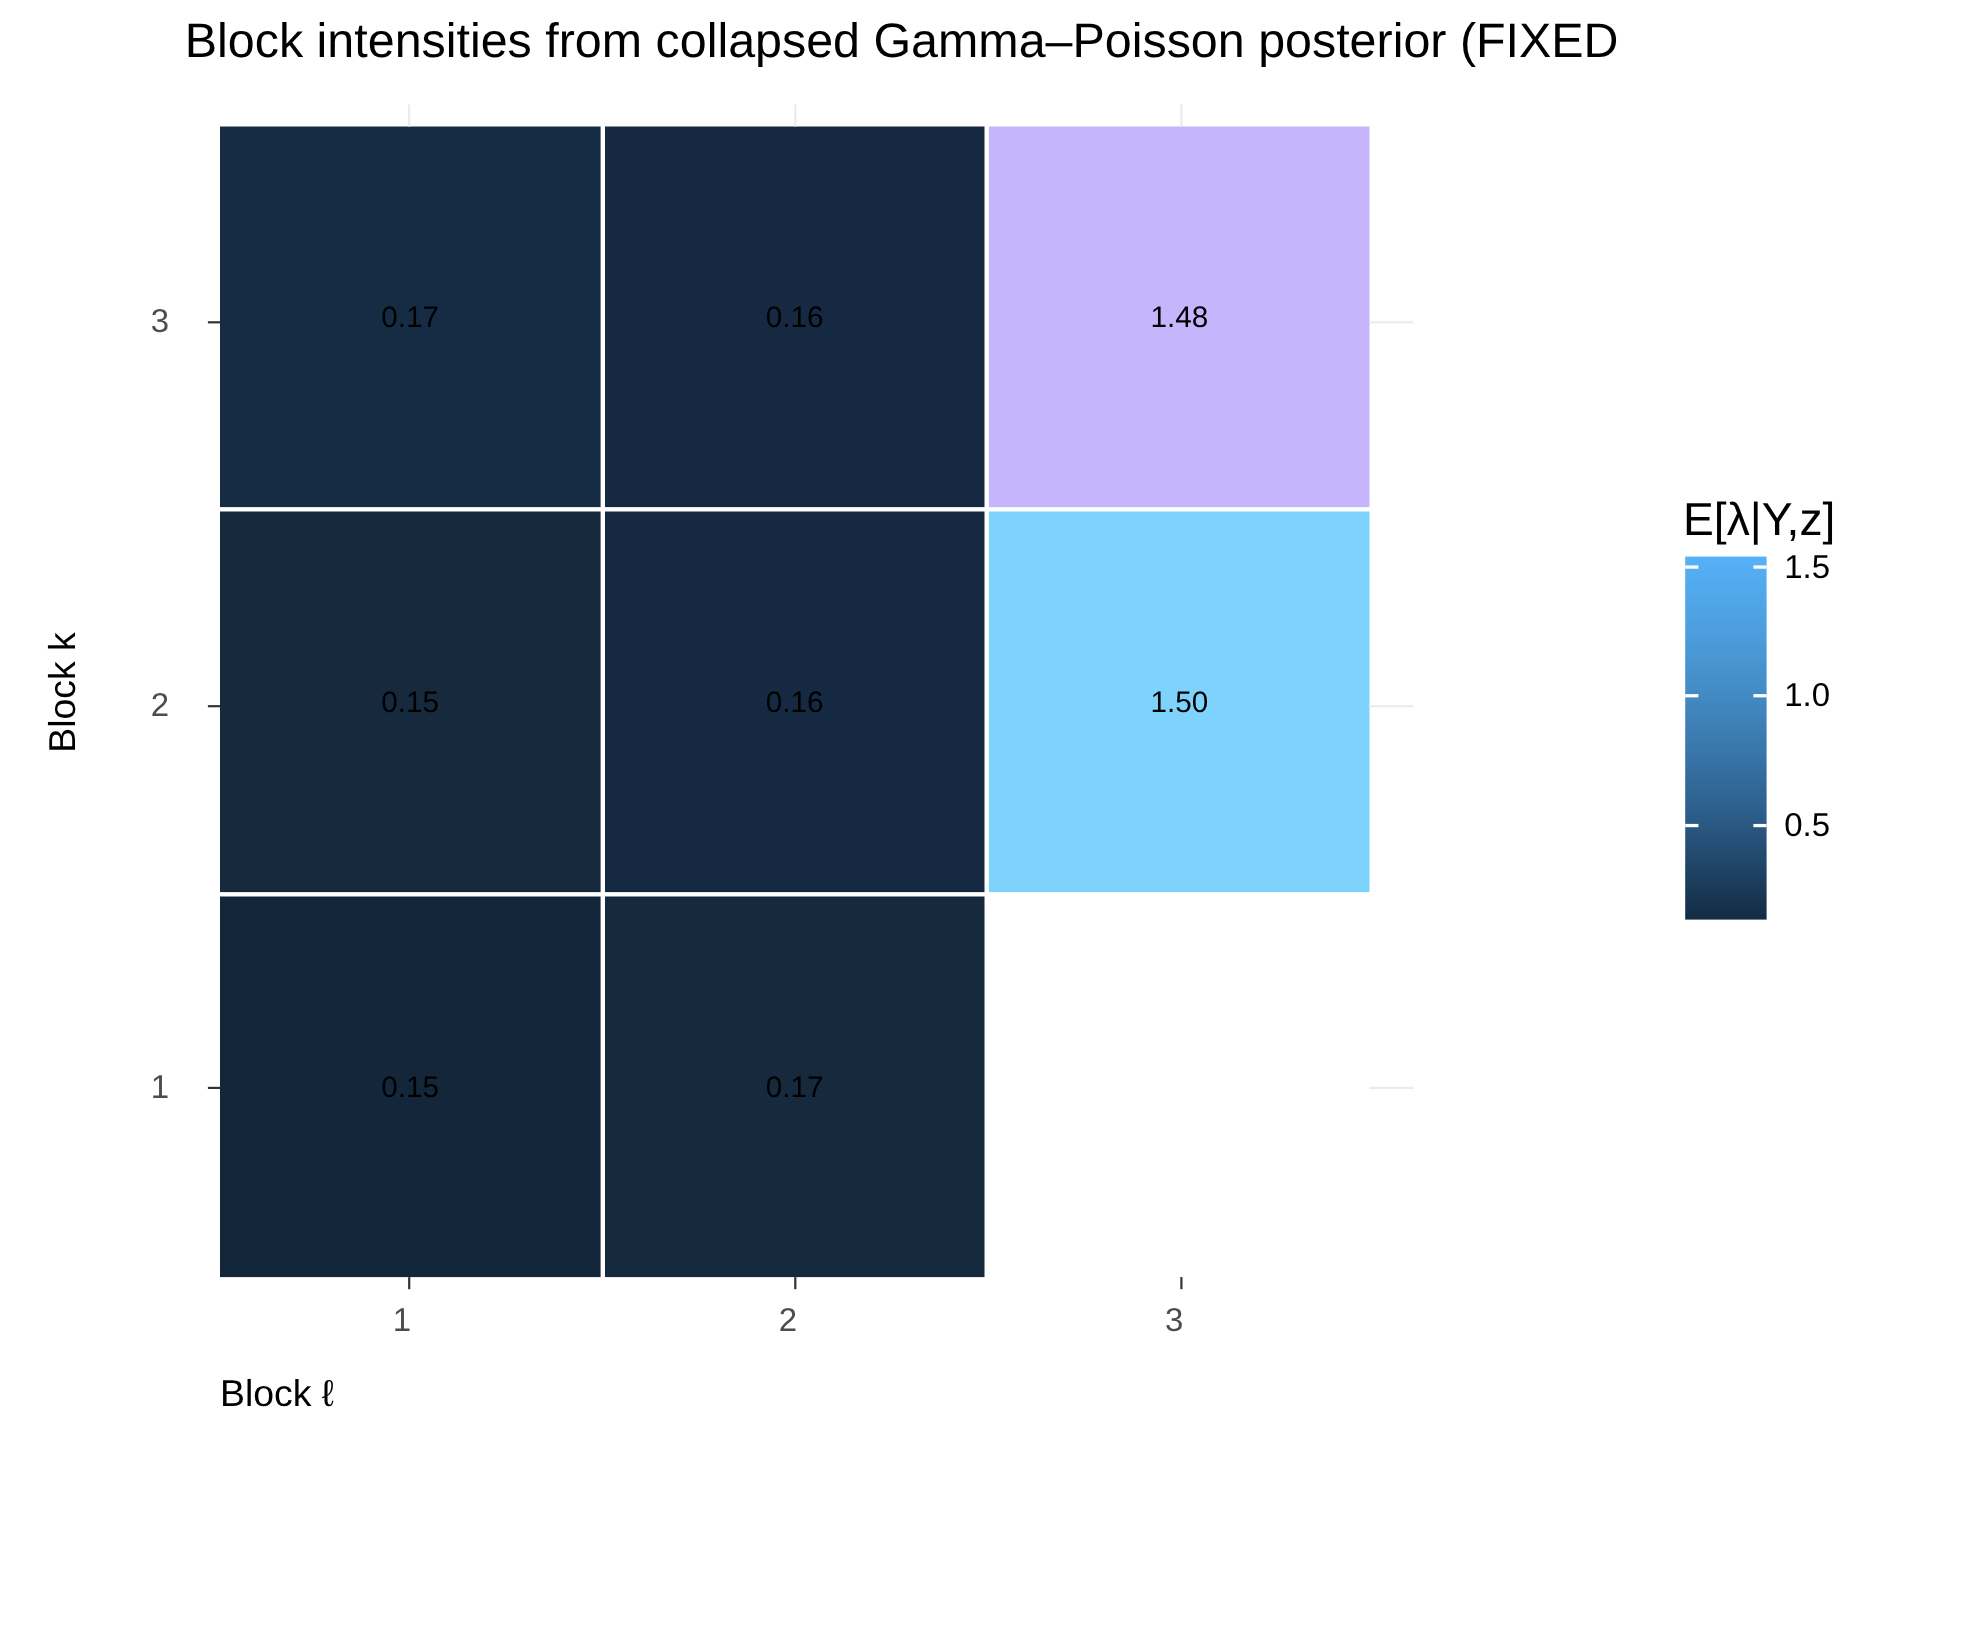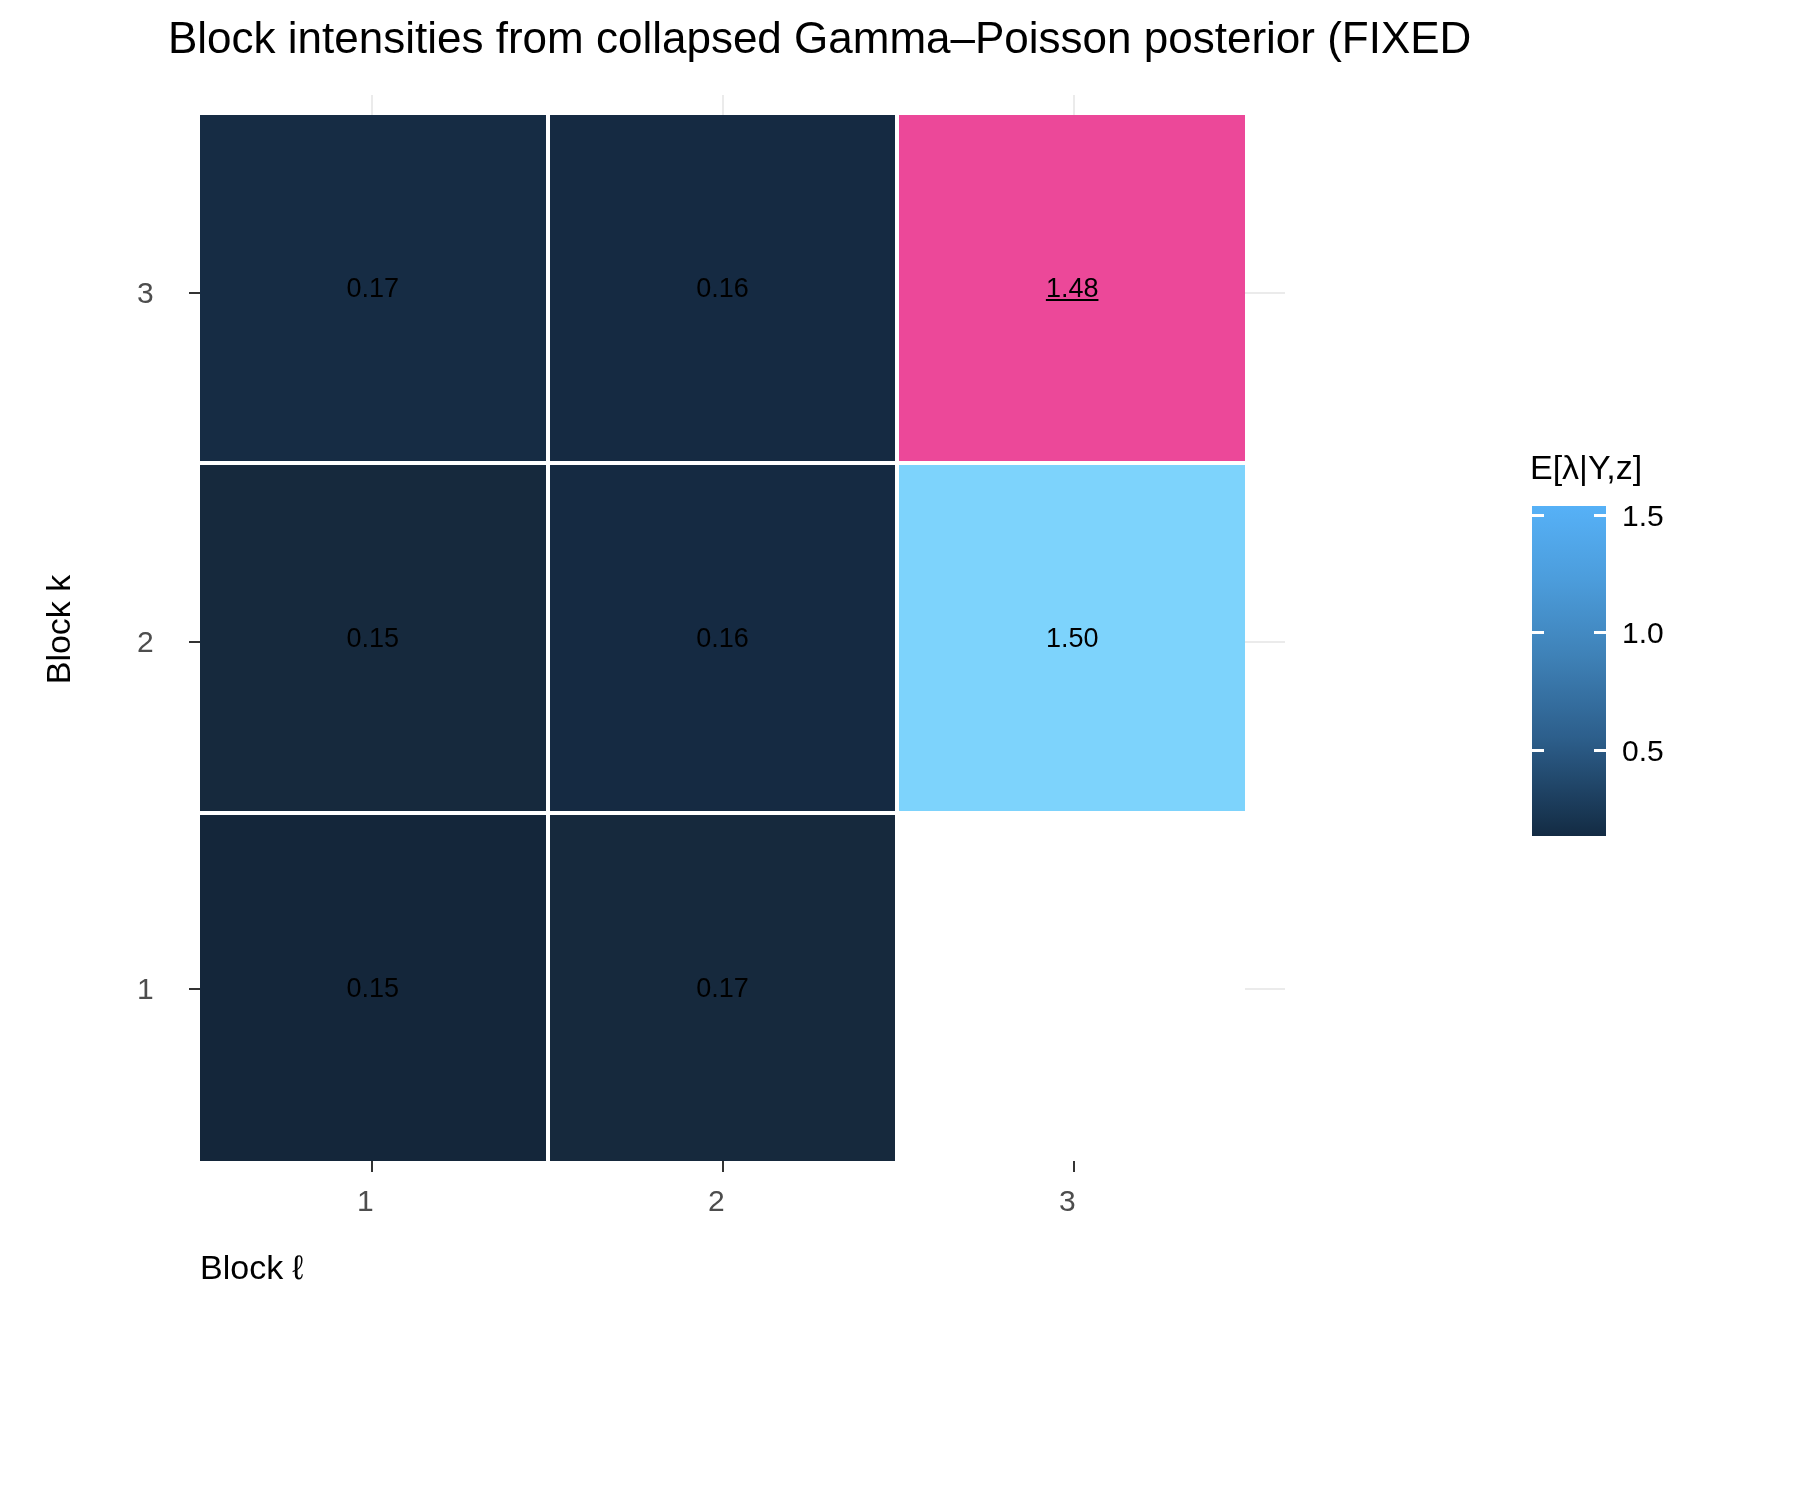--- a/index.html
+++ b/index.html
@@ -107,21 +107,21 @@
   #legend {
     position: absolute;
     left: 1530px;
     top: 448px;
   }
 
   #legend-title {
     position: absolute;
     left: 0px;
     top: 0px;
-    font-size: 34px;
+    font-size: 42px;
     color: #000000;
     white-space: nowrap;
   }
 
   #legend-bar {
     position: absolute;
     left: 2px;
     top: 58px;
     width: 74px;
     height: 330px;
@@ -160,21 +160,21 @@
 <div id="panel">
 
   <div id="tile-grid">
 
     <div class="tile" style="background:#162c44;">
       <span class="tile-label">0.17</span>
     </div>
     <div class="tile" style="background:#152a42;">
       <span class="tile-label">0.16</span>
     </div>
-    <div class="tile" style="background:#ec4899;text-decoration:underline;">
+    <div class="tile" style="background:#c4b5fd;">
       <span class="tile-label">1.48</span>
     </div>
 
     <div class="tile" style="background:#16293d;">
       <span class="tile-label">0.15</span>
     </div>
     <div class="tile" style="background:#152a42;">
       <span class="tile-label">0.16</span>
     </div>
 

